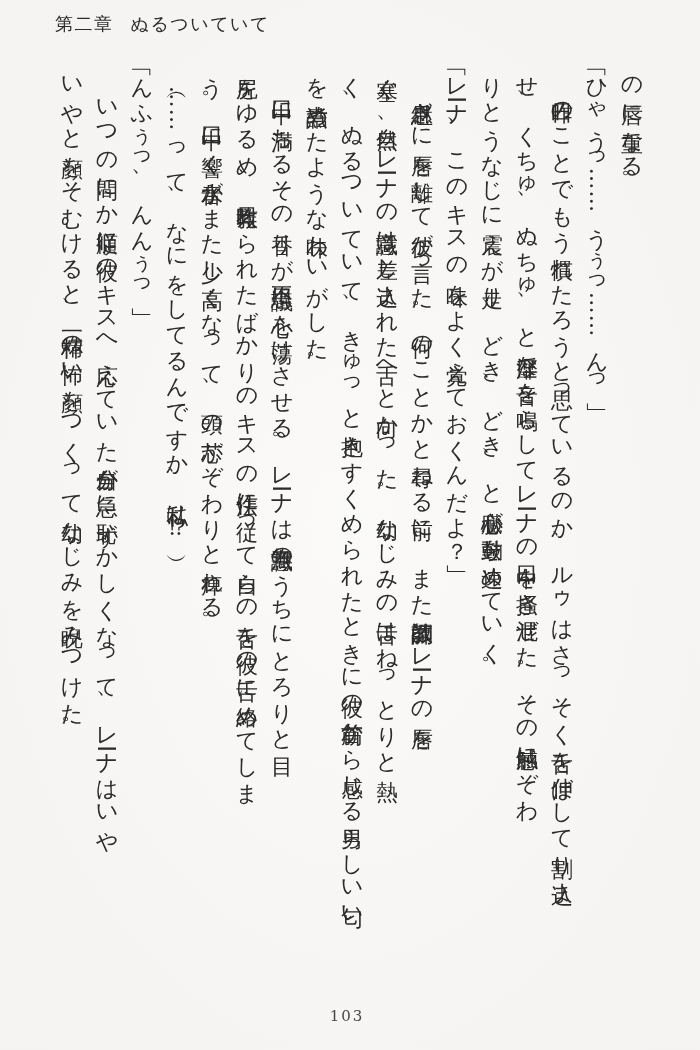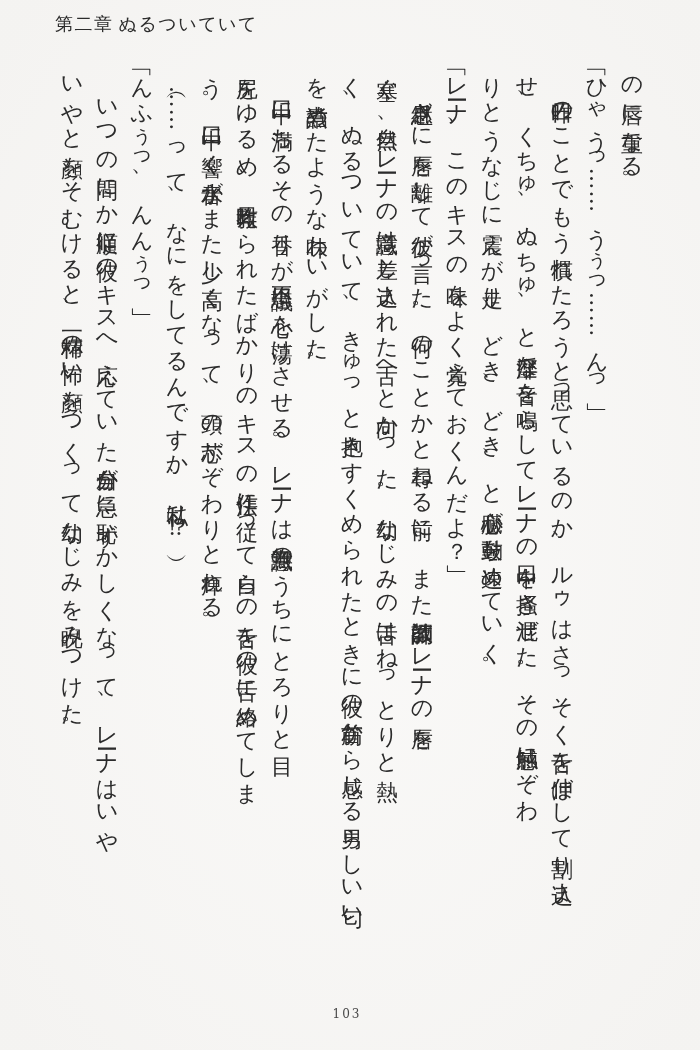--- a/index.html
+++ b/index.html
@@ -25,21 +25,21 @@
   
   .running-header {
     position: absolute;
     left: 55px;
     top: 12px;
     font-size: 18px;
     letter-spacing: 1.5px;
     color: var(--ink);
     white-space: nowrap;
   }
-  .running-header .chapter { margin-right: 5px; }
+  .running-header .chapter { margin-right: 17px; }
   
   .text-area {
     position: absolute;
     top: 62px;
     right: 50px;
     height: 916px;
     writing-mode: vertical-rl;
     text-orientation: mixed;
     font-size: 22px;
     letter-spacing: 0.8px;
@@ -52,21 +52,21 @@
     height: 916px;
   }
   .tline.indent { padding-top: 23px; }
   
   .page-number {
     position: absolute;
     left: 0;
     right: 6px;
     top: 1007px;
     text-align: center;
-    font-size: 12px;
+    font-size: 15px;
     letter-spacing: 2px;
     color: var(--muted);
   }
 </style>
 </head>
 <body>
 
 <div class="page">
 
   <div class="running-header">

